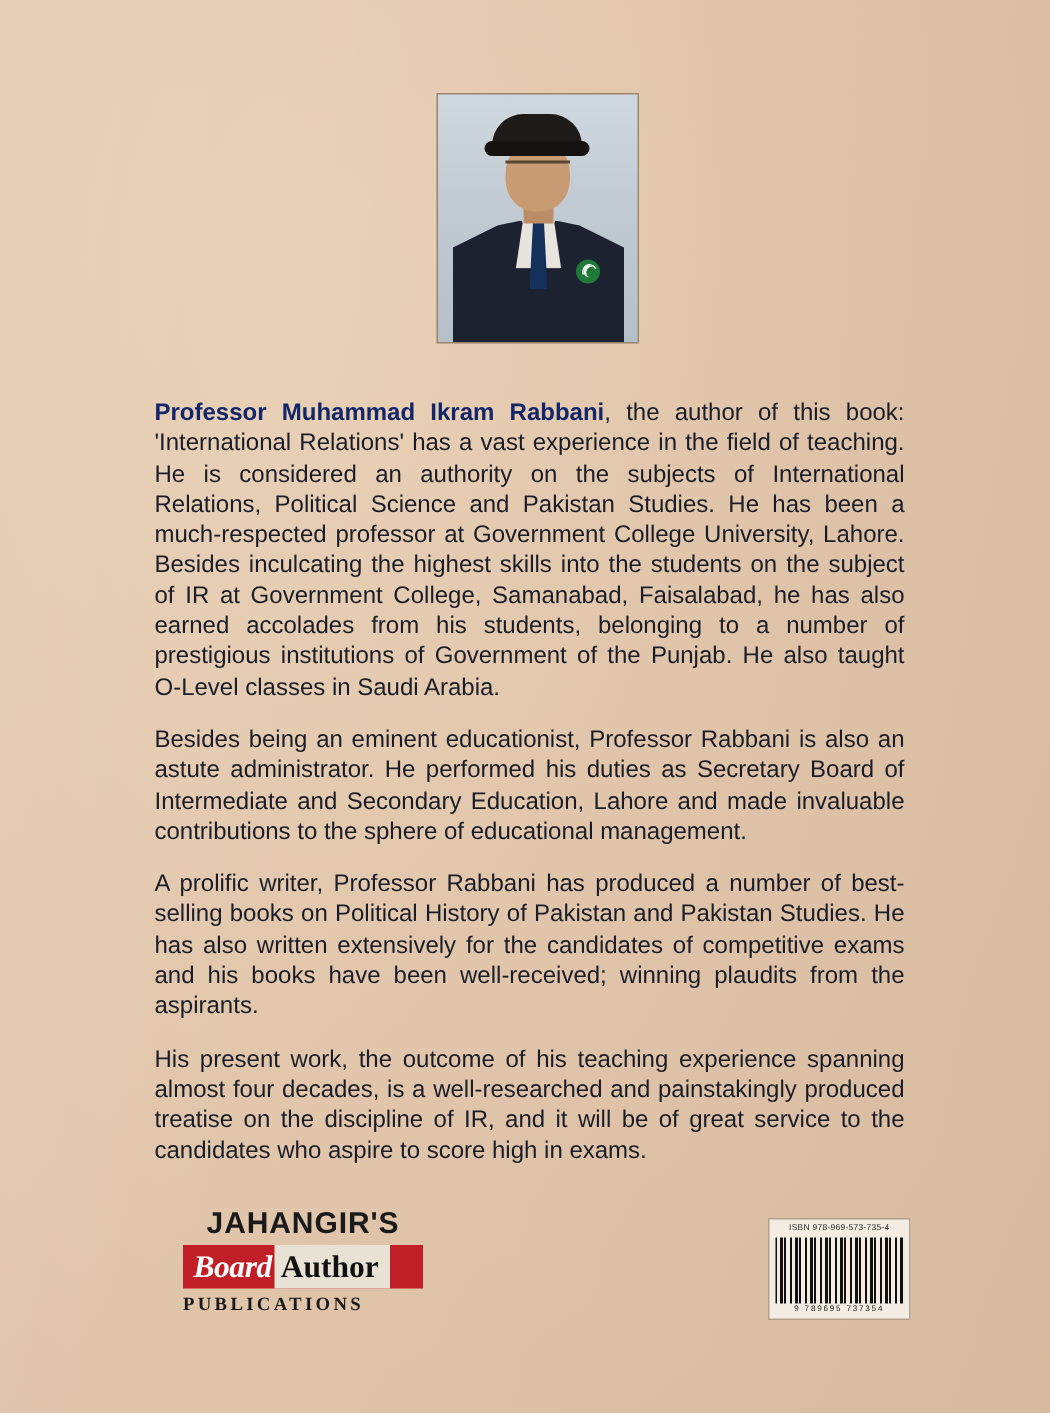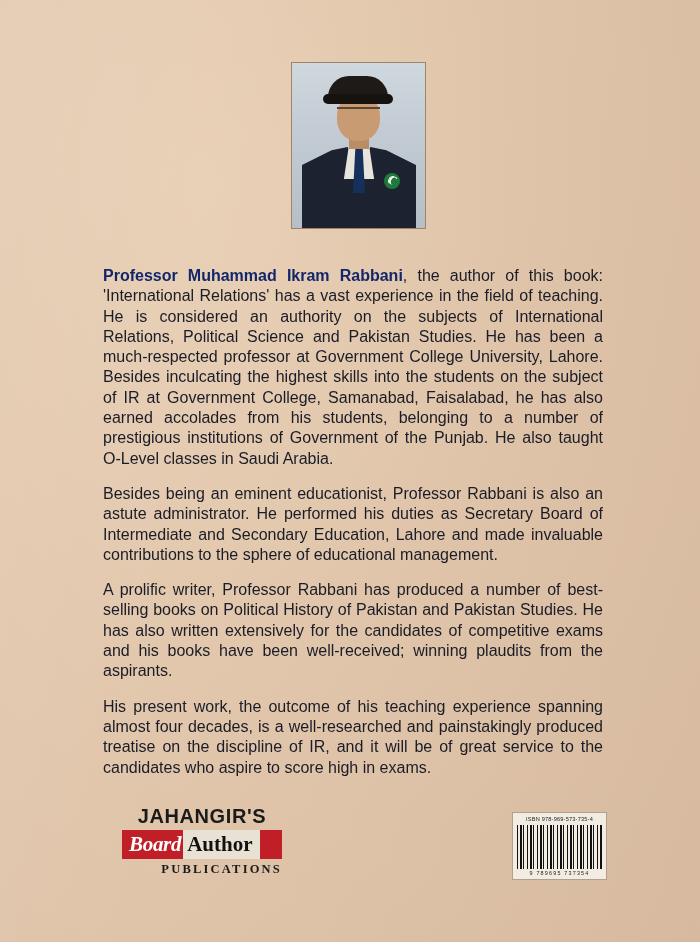--- a/index.html
+++ b/index.html
@@ -220,21 +220,21 @@
     align-items: center;
     padding: 0 7px 0 4px;
     margin-left: 2px;
   }
   .logo-publications {
     font-family: "Liberation Serif", serif;
     font-weight: bold;
     font-size: 12.5px;
     letter-spacing: 2.2px;
     color: #1a1a1a;
-    text-align: right;
+    text-align: left;
     width: 160px;
     margin-left: 16px;
     margin-top: 3px;
   }
   .buy-line {
     position: absolute;
     left: 106px;
     top: 868px;
     font-size: 12.4px;
     color: #14184a;

